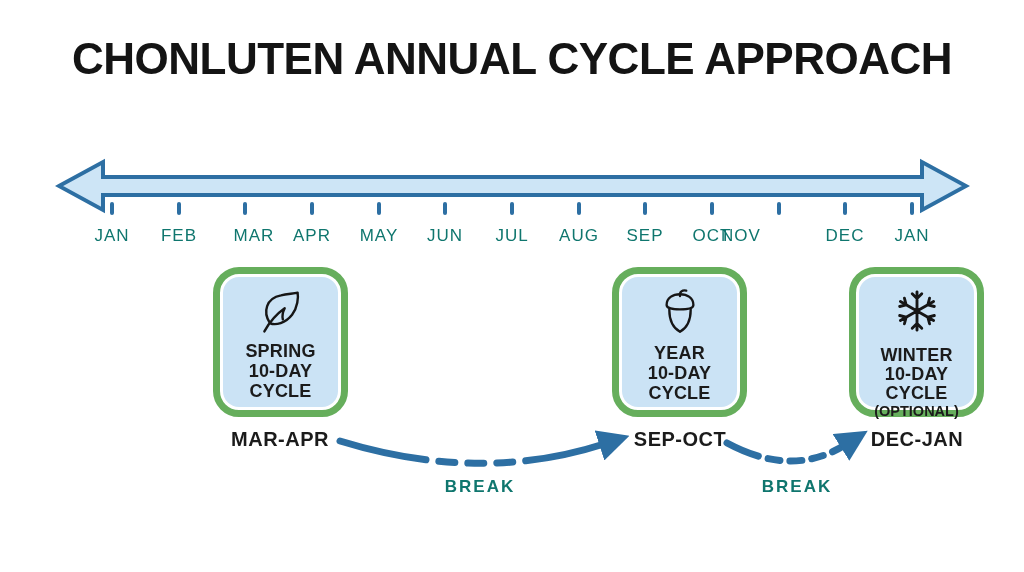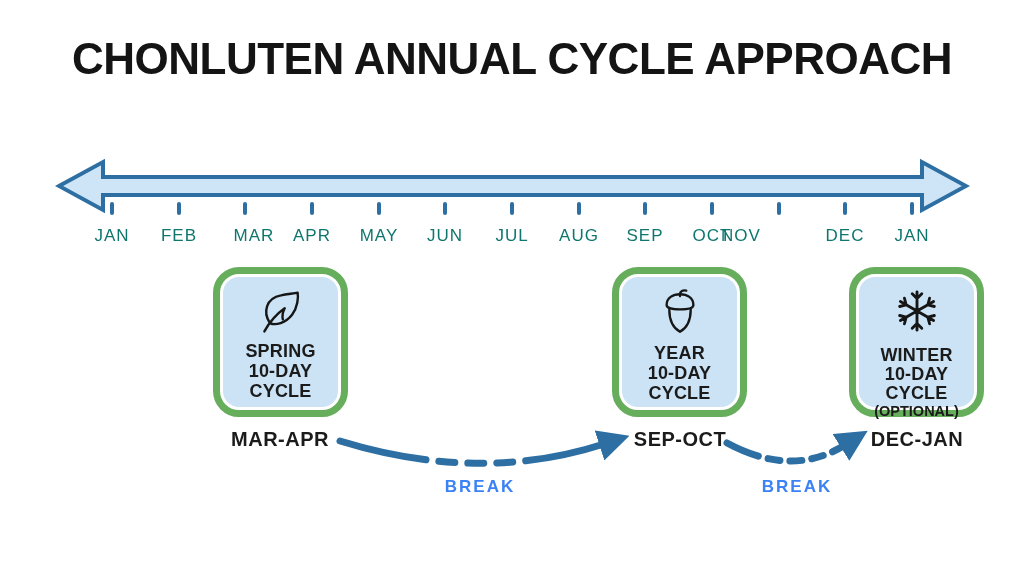--- a/index.html
+++ b/index.html
@@ -42,21 +42,21 @@
     color:#1b1b1b;white-space:nowrap;
   }
   .tight .card-text{margin-top:12px;line-height:19px;}
   .range{
     position:absolute;top:428px;transform:translateX(-50%);
     font-size:20px;font-weight:800;letter-spacing:0.5px;color:#1b1b1b;white-space:nowrap;
   }
   .breaks-svg{position:absolute;left:0;top:0;pointer-events:none;}
   .break-label{
     position:absolute;top:477px;transform:translateX(-50%);
-    font-size:17px;font-weight:700;letter-spacing:2px;color:#3b82f6;white-space:nowrap;text-align:center;
+    font-size:17px;font-weight:700;letter-spacing:2px;color:#0f766e;white-space:nowrap;text-align:center;
   }
   .icon-stroke{stroke:#161616;stroke-width:2.6;fill:none;stroke-linecap:round;stroke-linejoin:round;}
 </style>
 </head>
 <body>
 
 <div class="stage">
 
   <div class="title">CHONLUTEN ANNUAL CYCLE APPROACH</div>
 

